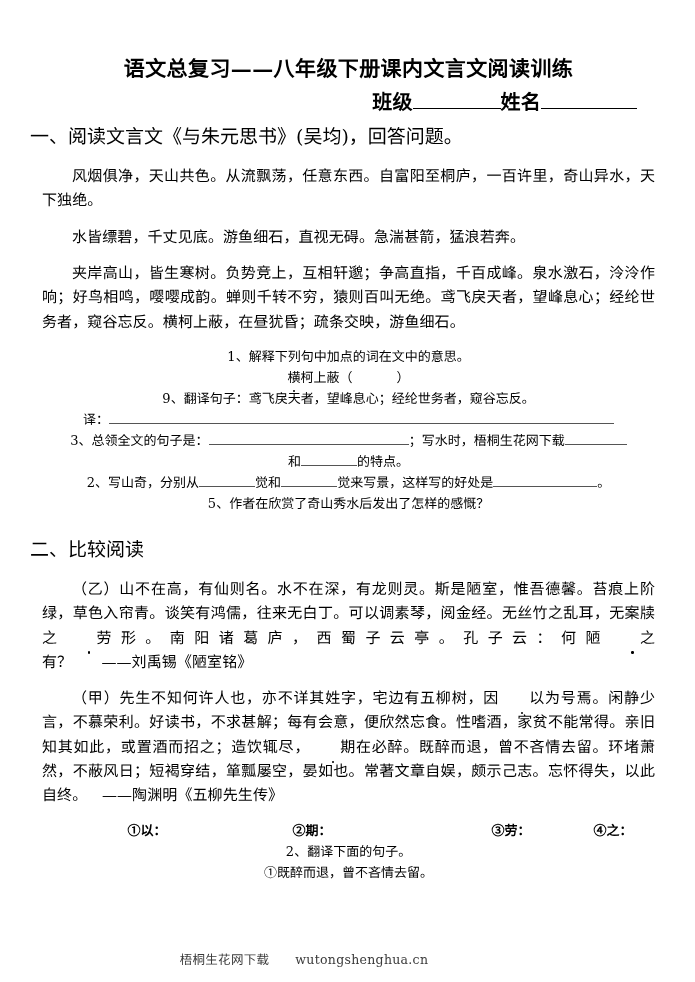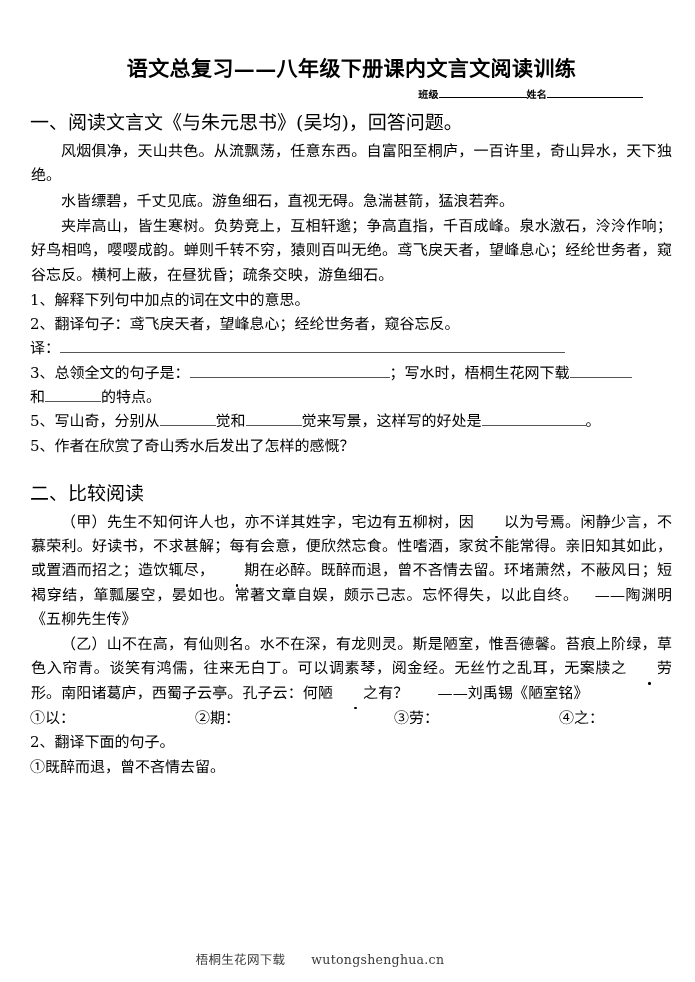--- a/index.html
+++ b/index.html
@@ -15,54 +15,54 @@
     font-family: "DejaVu Serif", "Liberation Serif", serif;
     color: #000000;
     overflow: hidden;
   }
   .page {
     position: absolute;
     left: 0; top: 0;
     width: 695px;
     height: 693px;
     box-sizing: border-box;
-    padding: 40px 22px 0 30px;
+    padding: 40px 28px 0 30px;
   }
   
   .doc-title {
     text-align: center;
     font-size: 21px;
     font-weight: bold;
     letter-spacing: 0.4px;
     line-height: 1.25;
     margin: 16px 0 4px 0;
     font-family: "DejaVu Serif", "Liberation Serif", serif;
   }
   .info-line {
     text-align: right;
-    font-size: 10px;
+    font-size: 20px;
     font-weight: bold;
     margin: 2px 30px 6px 0;
     letter-spacing: 0.2px;
   }
   .blank-u {
     display: inline-block;
     border-bottom: 1.4px solid #000;
     vertical-align: baseline;
   }
   .b-class { width: 88px; }
   .b-name  { width: 96px; }
 
   
   .para {
     font-size: 15px;
     line-height: 1.62;
     text-align: justify;
     text-justify: inter-ideograph;
-    margin: 1px;
+    margin: 12px;
     letter-spacing: 0.1px;
   }
   .indent { text-indent: 2em; }
 
   
   .dot {
     position: relative;
     display: inline-block;
   }
   .dot::after {
@@ -92,35 +92,37 @@
   .u-ans   { width: 104px; }
 
   .sec-head {
     font-size: 19px;
     line-height: 1.62;
     margin: 0;
   }
   .spacer-md { height: 20px; }
 
   .q-row {
-    font-size: 15px;
+    font-size: 13px;
     line-height: 1.62;
     margin: 0;
+    text-align: center;
   }
   .subq {
     display: inline-block;
+    font-weight: bold;
   }
   .sq1 { width: 165px; }
   .sq2 { width: 165px; }
   .sq3 { width: 165px; margin-left: 34px; }
 
   
   .footer {
     position: absolute;
-    left: 16px;
+    left: 0;
     bottom: 14px;
     width: 608px;
     text-align: center;
     font-size: 12.5px;
     color: #3a3a3a;
     letter-spacing: 0.3px;
   }
   .footer .site {
     margin-left: 26px;
     font-family: "DejaVu Serif", "Liberation Serif", serif;
@@ -137,38 +139,39 @@
 
   <p class="sec-head">一、阅读文言文《与朱元思书》(吴均)，回答问题。</p>
 
   <p class="para indent">风烟俱净，天山共色。从流飘荡，任意东西。自富阳至桐庐，一百许里，奇山异水，天下独绝。</p>
   <p class="para indent">水皆缥碧，千丈见底。游鱼细石，直视无碍。急湍甚箭，猛浪若奔。</p>
   <p class="para indent">夹岸高山，皆生寒树。负势竞上，互相轩邈；争高直指，千百成峰。泉水激石，泠泠作响；好鸟相鸣，嘤嘤成韵。蝉则千转不穷，猿则百叫无绝。鸢飞戾天者，望峰息心；经纶世务者，窥谷忘反。横柯上蔽，在昼犹昏；疏条交映，游鱼细石。</p>
 
   <p class="q-row">1、解释下列句中加点的词在文中的意思。</p>
 
 
+  <p class="q-row"><span class="dot">横</span><span>柯上蔽</span>（<span class="u u-paren"></span>）</p>
 
-  <p class="q-row">2、翻译句子：鸢飞戾天者，望峰息心；经纶世务者，窥谷忘反。</p>
+  <p class="q-row">9、翻译句子：鸢飞戾天者，望峰息心；经纶世务者，窥谷忘反。</p>
   <p class="q-row"><span>译：</span><span class="u u-long"></span></p>
 
   <p class="q-row"><span>3、总领全文的句子是：</span><span class="u u-mid"></span><span>；写水时，梧桐生花网下载</span><span class="u u-sm"></span></p>
   <p class="q-row"><span>和</span><span class="u u-short"></span><span>的特点。</span></p>
 
-  <p class="q-row"><span>5、写山奇，分别从</span><span class="u u-short"></span><span>觉和</span><span class="u u-short"></span><span>觉来写景，这样写的好处是</span><span class="u u-ans"></span><span>。</span></p>
+  <p class="q-row"><span>2、写山奇，分别从</span><span class="u u-short"></span><span>觉和</span><span class="u u-short"></span><span>觉来写景，这样写的好处是</span><span class="u u-ans"></span><span>。</span></p>
 
   <p class="q-row">5、作者在欣赏了奇山秀水后发出了怎样的感慨？</p>
 
   <div class="spacer-md"></div>
 
   <p class="sec-head">二、比较阅读</p>
 
+  <p class="para indent"><span>（乙）</span><span>山不在高，有仙则名。水不在深，有龙则灵。斯是陋室，惟吾德馨。苔痕上阶绿，草色入帘青。谈笑有鸿儒，往来无白丁。可以调素琴，阅金经。无丝竹之乱耳，无案牍之</span><span class="dot">劳</span><span>形。南阳诸葛庐，西蜀子云亭。孔子云：何陋</span><span class="dot">之</span><span>有？</span>&nbsp;&nbsp;&nbsp;&nbsp;&nbsp;&nbsp;<span>——刘禹锡《陋室铭》</span></p>
+
   <p class="para indent"><span>（甲）</span><span>先生不知何许人也，亦不详其姓字，宅边有五柳树，因</span><span class="dot">以</span><span>为号焉。闲静少言，不慕荣利。好读书，不求甚解；每有会意，便欣然忘食。性嗜酒，家贫不能常得。亲旧知其如此，或置酒而招之；造饮辄尽，</span><span class="dot">期</span><span>在必醉。既醉而退，曾不吝情去留。环堵萧然，不蔽风日；短褐穿结，箪瓢屡空，晏如也。常著文章自娱，颇示己志。忘怀得失，以此自终。</span>&nbsp;&nbsp;&nbsp;<span>——陶渊明《五柳先生传》</span></p>
-
-  <p class="para indent"><span>（乙）</span><span>山不在高，有仙则名。水不在深，有龙则灵。斯是陋室，惟吾德馨。苔痕上阶绿，草色入帘青。谈笑有鸿儒，往来无白丁。可以调素琴，阅金经。无丝竹之乱耳，无案牍之</span><span class="dot">劳</span><span>形。南阳诸葛庐，西蜀子云亭。孔子云：何陋</span><span class="dot">之</span><span>有？</span>&nbsp;&nbsp;&nbsp;&nbsp;&nbsp;&nbsp;<span>——刘禹锡《陋室铭》</span></p>
 
 
   <p class="q-row"><span class="subq sq1">①以：</span><span class="subq sq2">②期：</span><span class="subq sq3">③劳：</span><span class="subq">④之：</span></p>
 
   <p class="q-row">2、翻译下面的句子。</p>
   <p class="q-row">①既醉而退，曾不吝情去留。</p>
 
 </div>
 
 <div class="footer">

